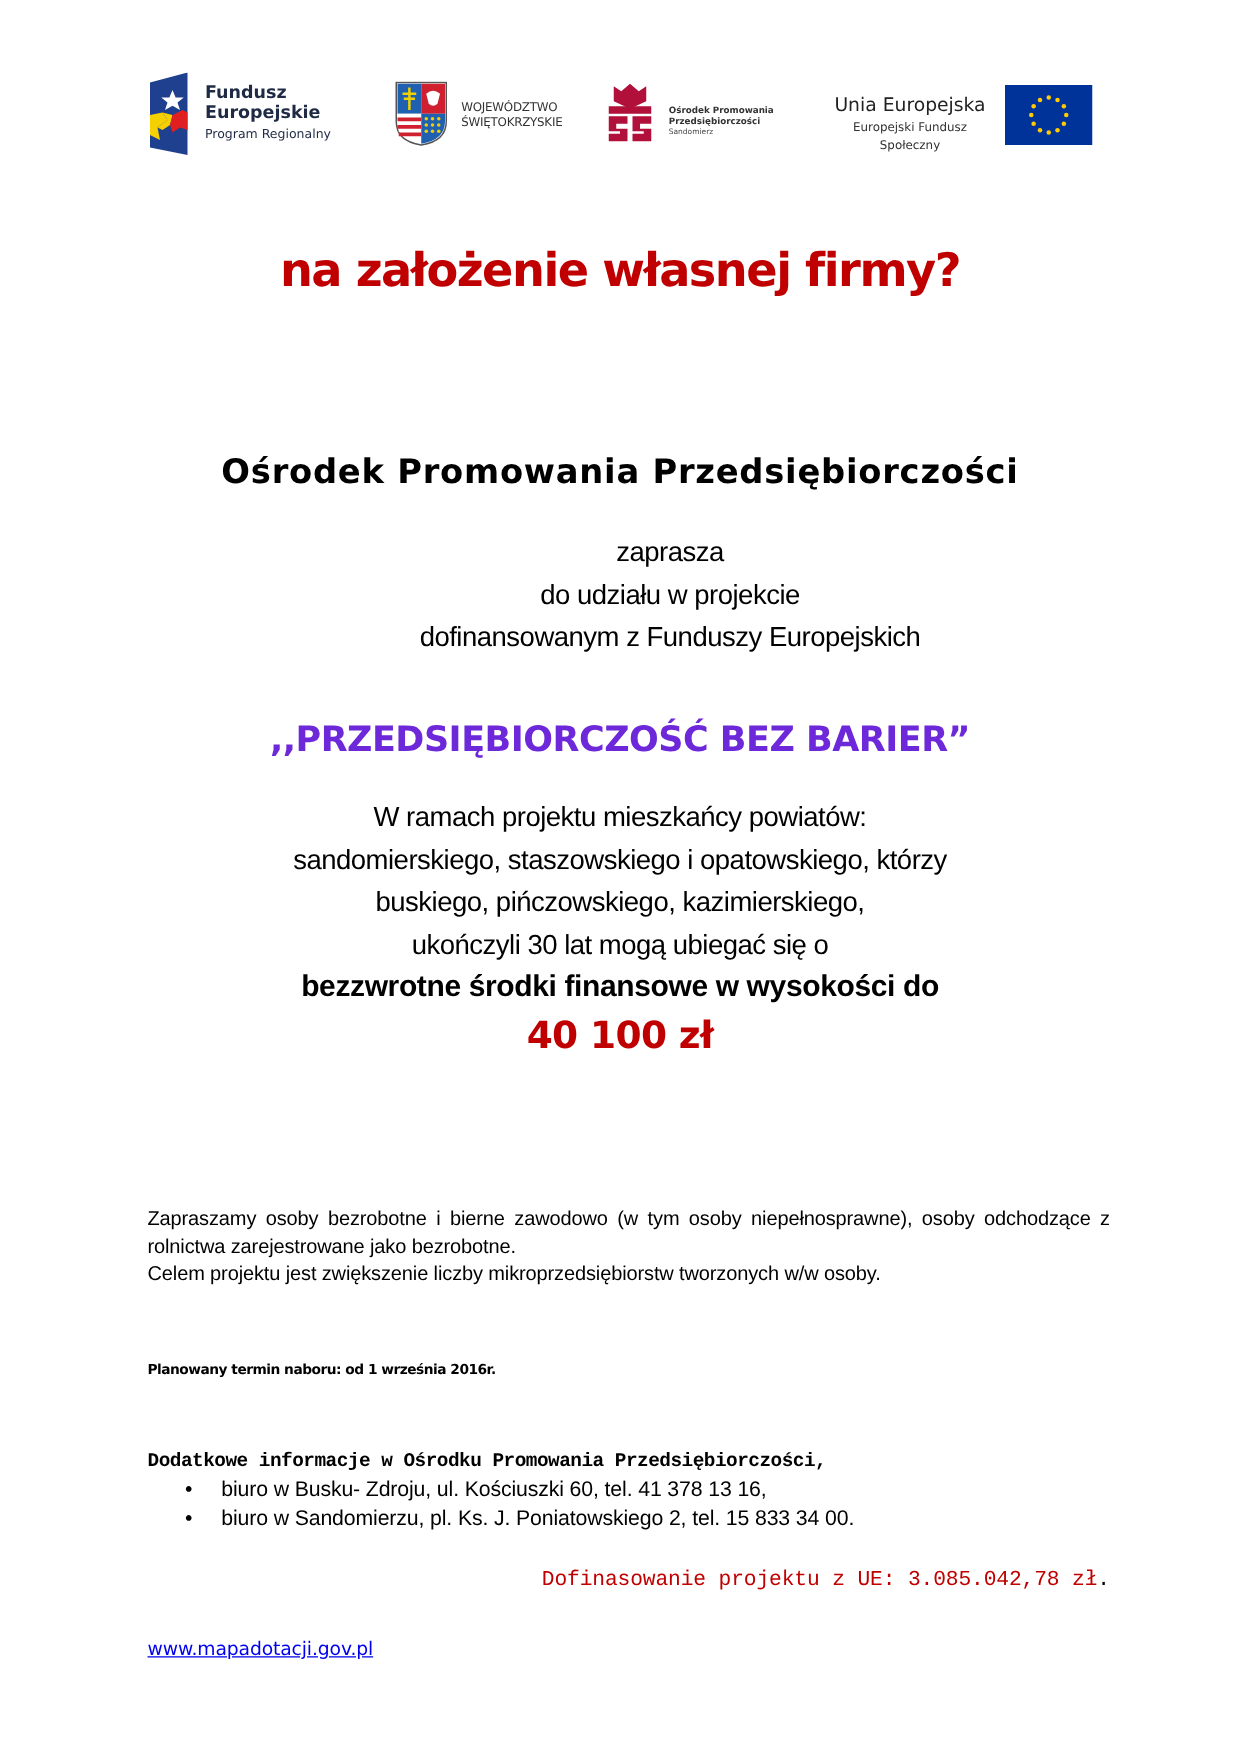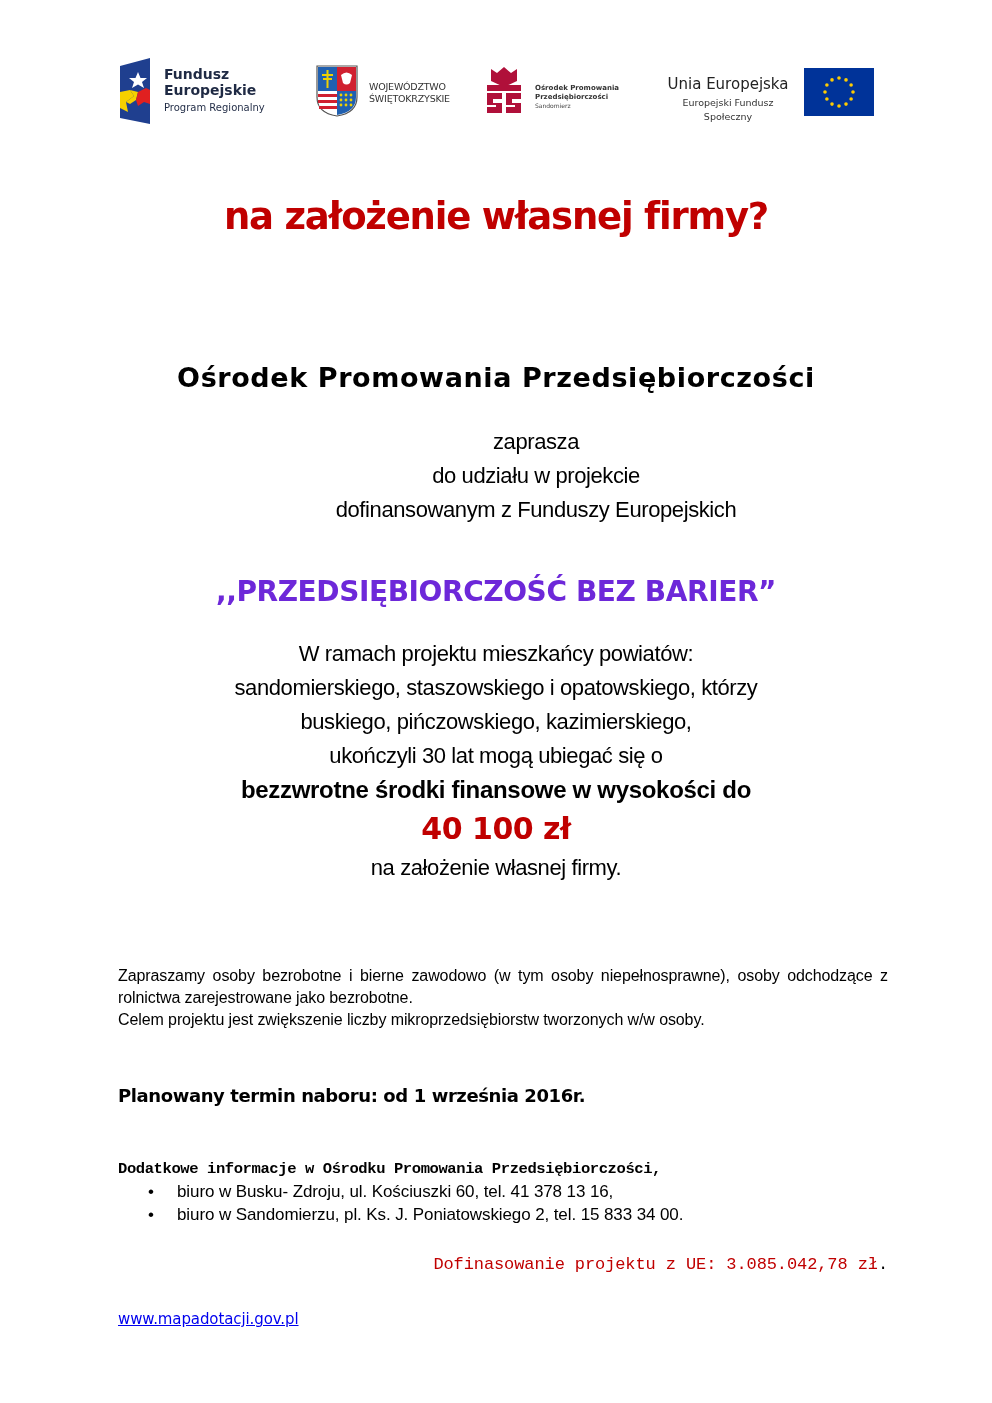--- a/index.html
+++ b/index.html
@@ -44,21 +44,21 @@
   .invite { position: absolute; top: 425px; left: 0; width: 992px; text-align: center; font-family: "Liberation Sans", sans-serif; font-size: 22px; line-height: 34px; letter-spacing: -0.4px; margin-left: 40px; }
 
   .project { position: absolute; top: 541px; left: 0; width: 992px; text-align: center; color: #6d28d9; font-weight: bold; font-size: 28px; letter-spacing: -0.4px; margin-top: 34px; }
 
   .eligibility { position: absolute; top: 637px; left: 0; width: 992px; text-align: center; font-family: "Liberation Sans", sans-serif; font-size: 22px; line-height: 34px; letter-spacing: -0.4px; }
   .eligibility .bold { font-family: Liberation Sans, sans-serif; font-weight: bold; font-size: 24px; letter-spacing: -0.3px; }
   .eligibility .amount { font-family: "DejaVu Sans", sans-serif; color: #c00000; font-weight: bold; font-size: 30px; line-height: 44px; letter-spacing: -0.5px; }
 
   .body-text { position: absolute; left: 118px; width: 770px; font-family: "Liberation Sans", sans-serif; font-size: 16px; line-height: 22px; letter-spacing: -0.1px; }
   .desc { top: 965px; text-align: justify; }
-  .recruit { top: 1085px; font-family: "DejaVu Sans", sans-serif; font-weight: bold; font-size: 18px; letter-spacing: -0.4px; }
+  .recruit { top: 1085px; font-family: "DejaVu Sans", sans-serif; font-weight: bold; font-size: 11px; letter-spacing: -0.4px; }
   .more { top: 1158px; }
   .more .head { font-family: Liberation Mono, monospace; font-weight: bold; font-size: 15.5px; letter-spacing: -0.4px; }
   .more ul { margin: 0; padding: 0; list-style: none; }
   .more li { position: relative; padding-left: 59px; font-family: "Liberation Sans", sans-serif; font-size: 17px; line-height: 23px; }
   .more li .bullet { position: absolute; left: 30px; top: 0; }
 
   .cofin { top: 1254px; color: #c00000; font-family: Liberation Mono, monospace; font-size: 17px; text-align: right; }
   .cofin .dot { color: #000; }
   .link { top: 1308px; font-family: "DejaVu Sans", sans-serif; font-size: 15px; }
   .link a { color: #0000ee; text-decoration: underline; }
@@ -162,21 +162,20 @@
 
 <div class="project">,,PRZEDSIĘBIORCZOŚĆ BEZ BARIER”</div>
 
 <div class="eligibility">
   <div>W ramach projektu mieszkańcy powiatów:</div>
   <div>sandomierskiego, staszowskiego i opatowskiego, którzy</div>
   <div>buskiego, pińczowskiego, kazimierskiego,</div>
   <div>ukończyli 30 lat mogą ubiegać się o</div>
   <div class="bold">bezzwrotne środki finansowe w wysokości do</div>
   <div class="amount">40 100 zł</div>
-  <div>na założenie własnej firmy.</div>
 </div>
 
 <div class="body-text desc">
   <div>Zapraszamy osoby bezrobotne i bierne zawodowo (w tym osoby niepełnosprawne), osoby odchodzące z rolnictwa zarejestrowane jako bezrobotne.</div>
   <div>Celem projektu jest zwiększenie liczby mikroprzedsiębiorstw tworzonych w/w osoby.</div>
 </div>
 
 <div class="body-text recruit">Planowany termin naboru: od 1 września 2016r.</div>
 
 <div class="body-text more">

